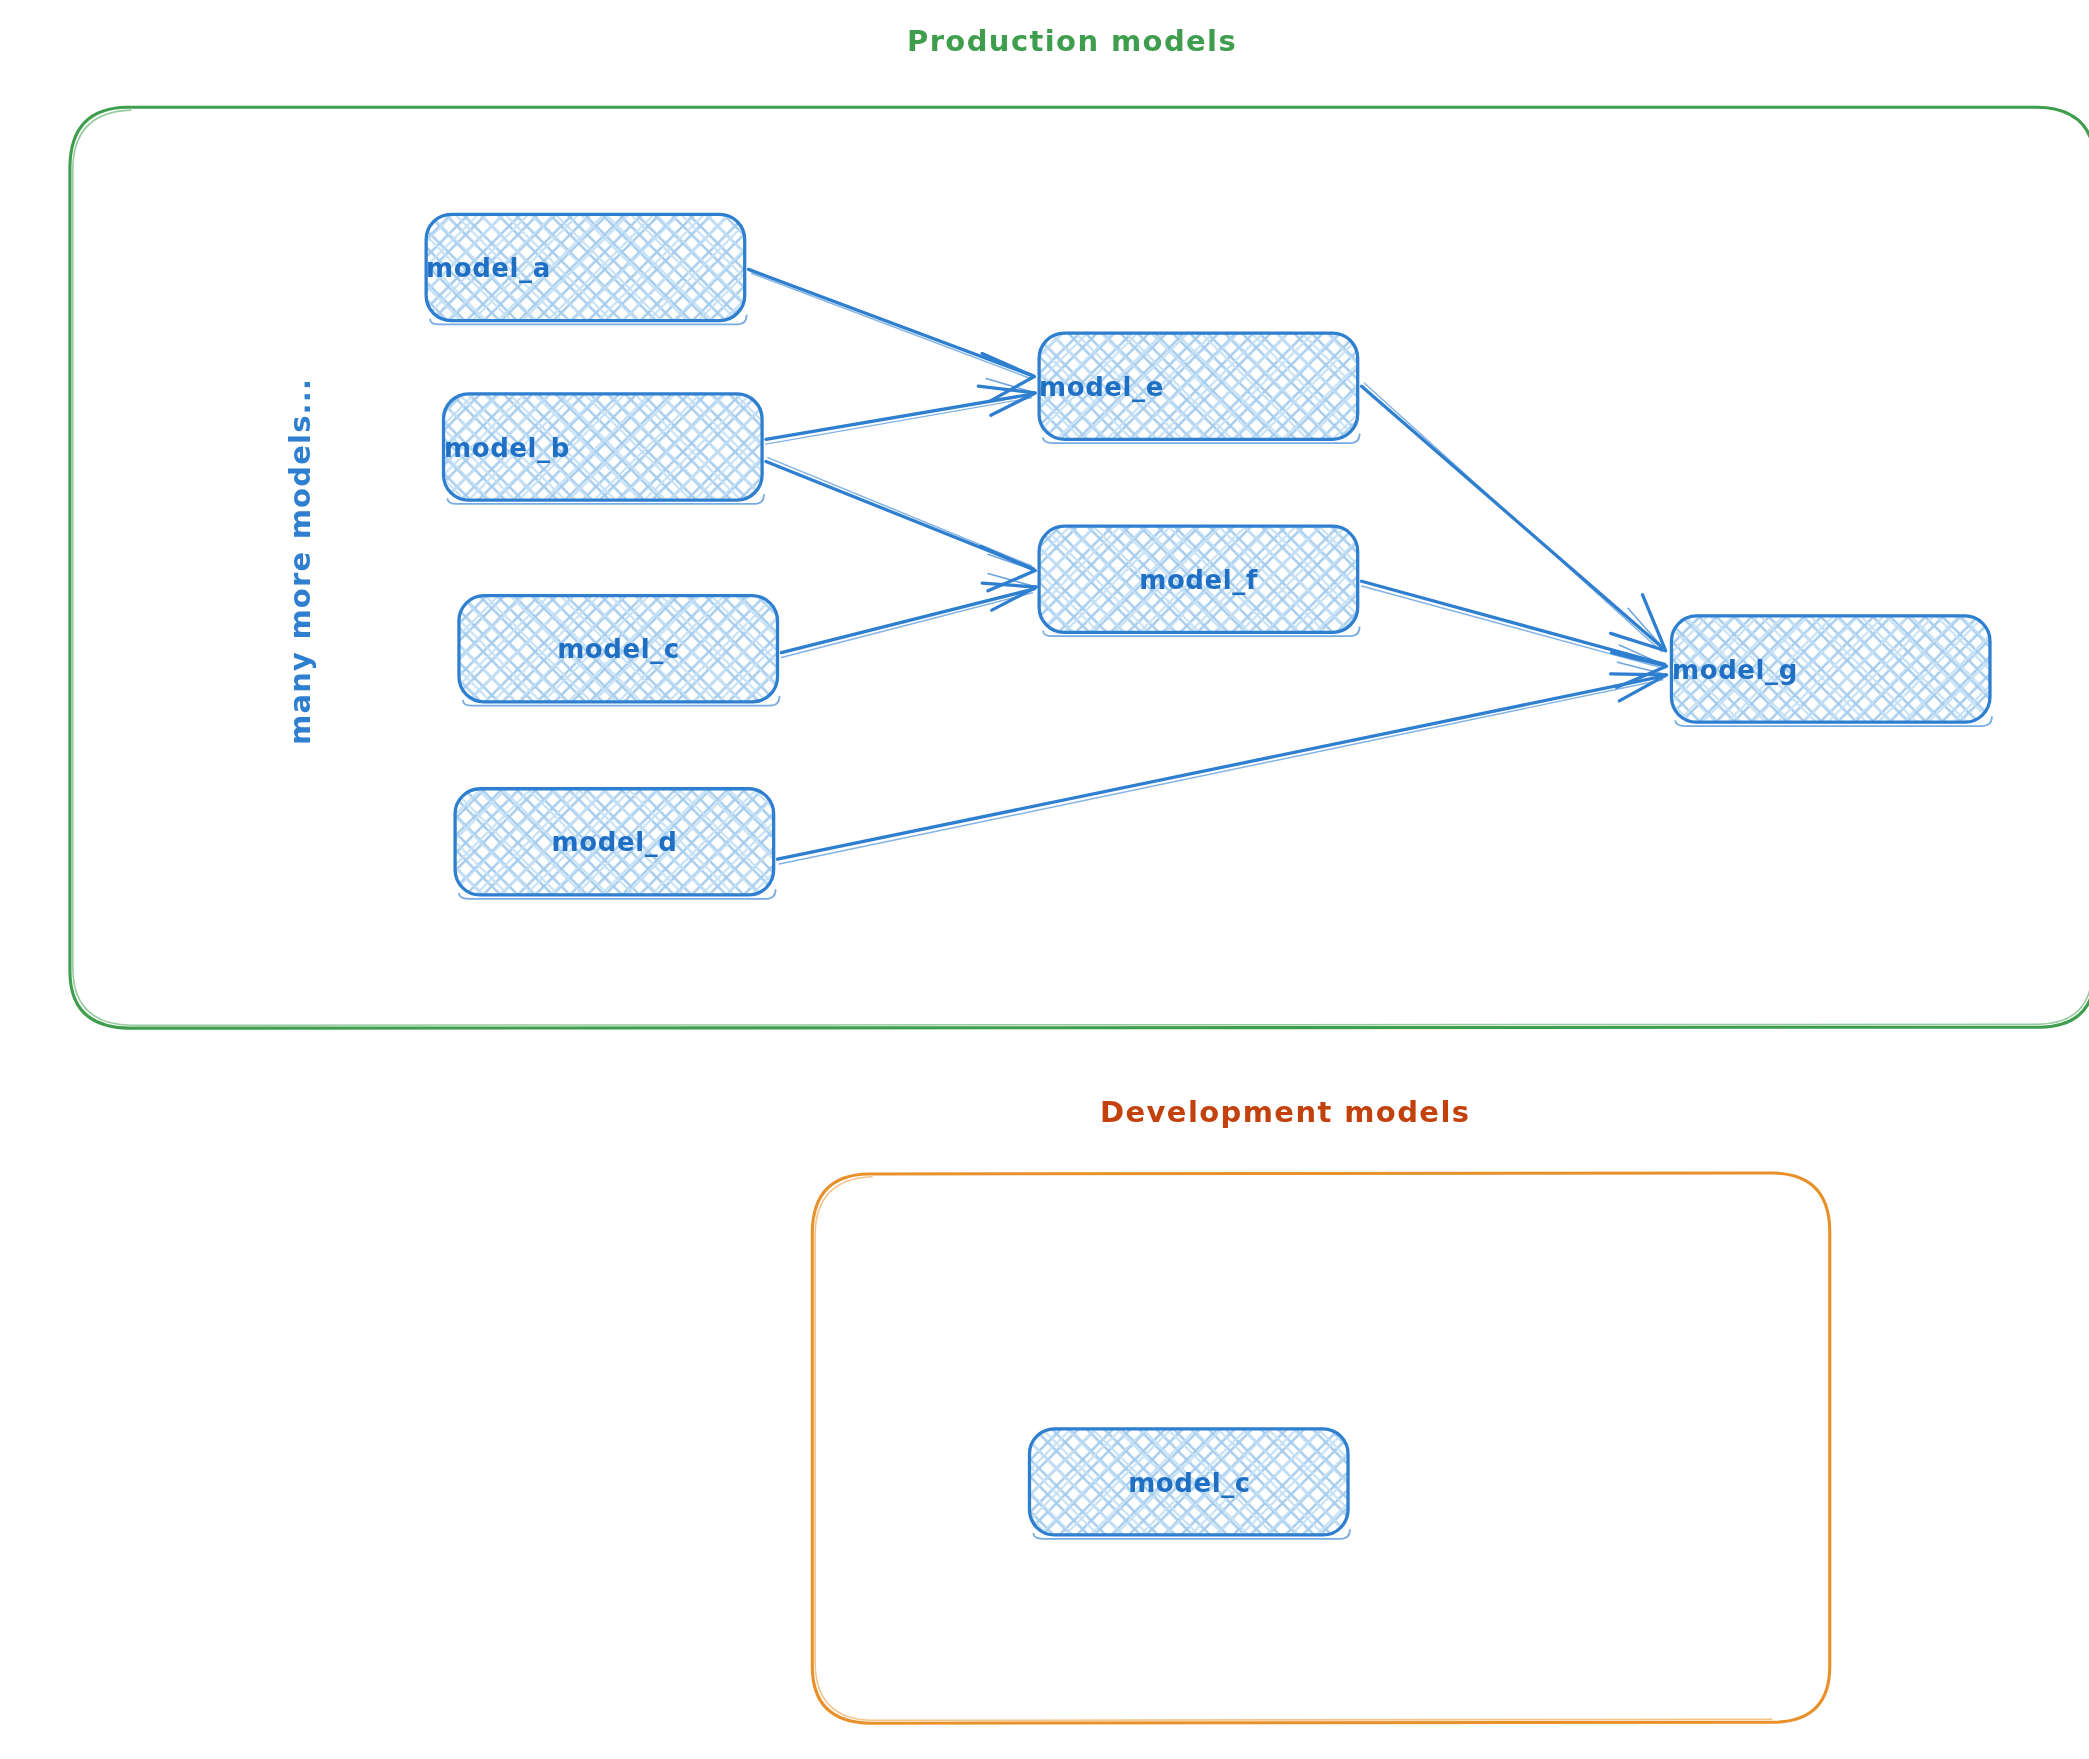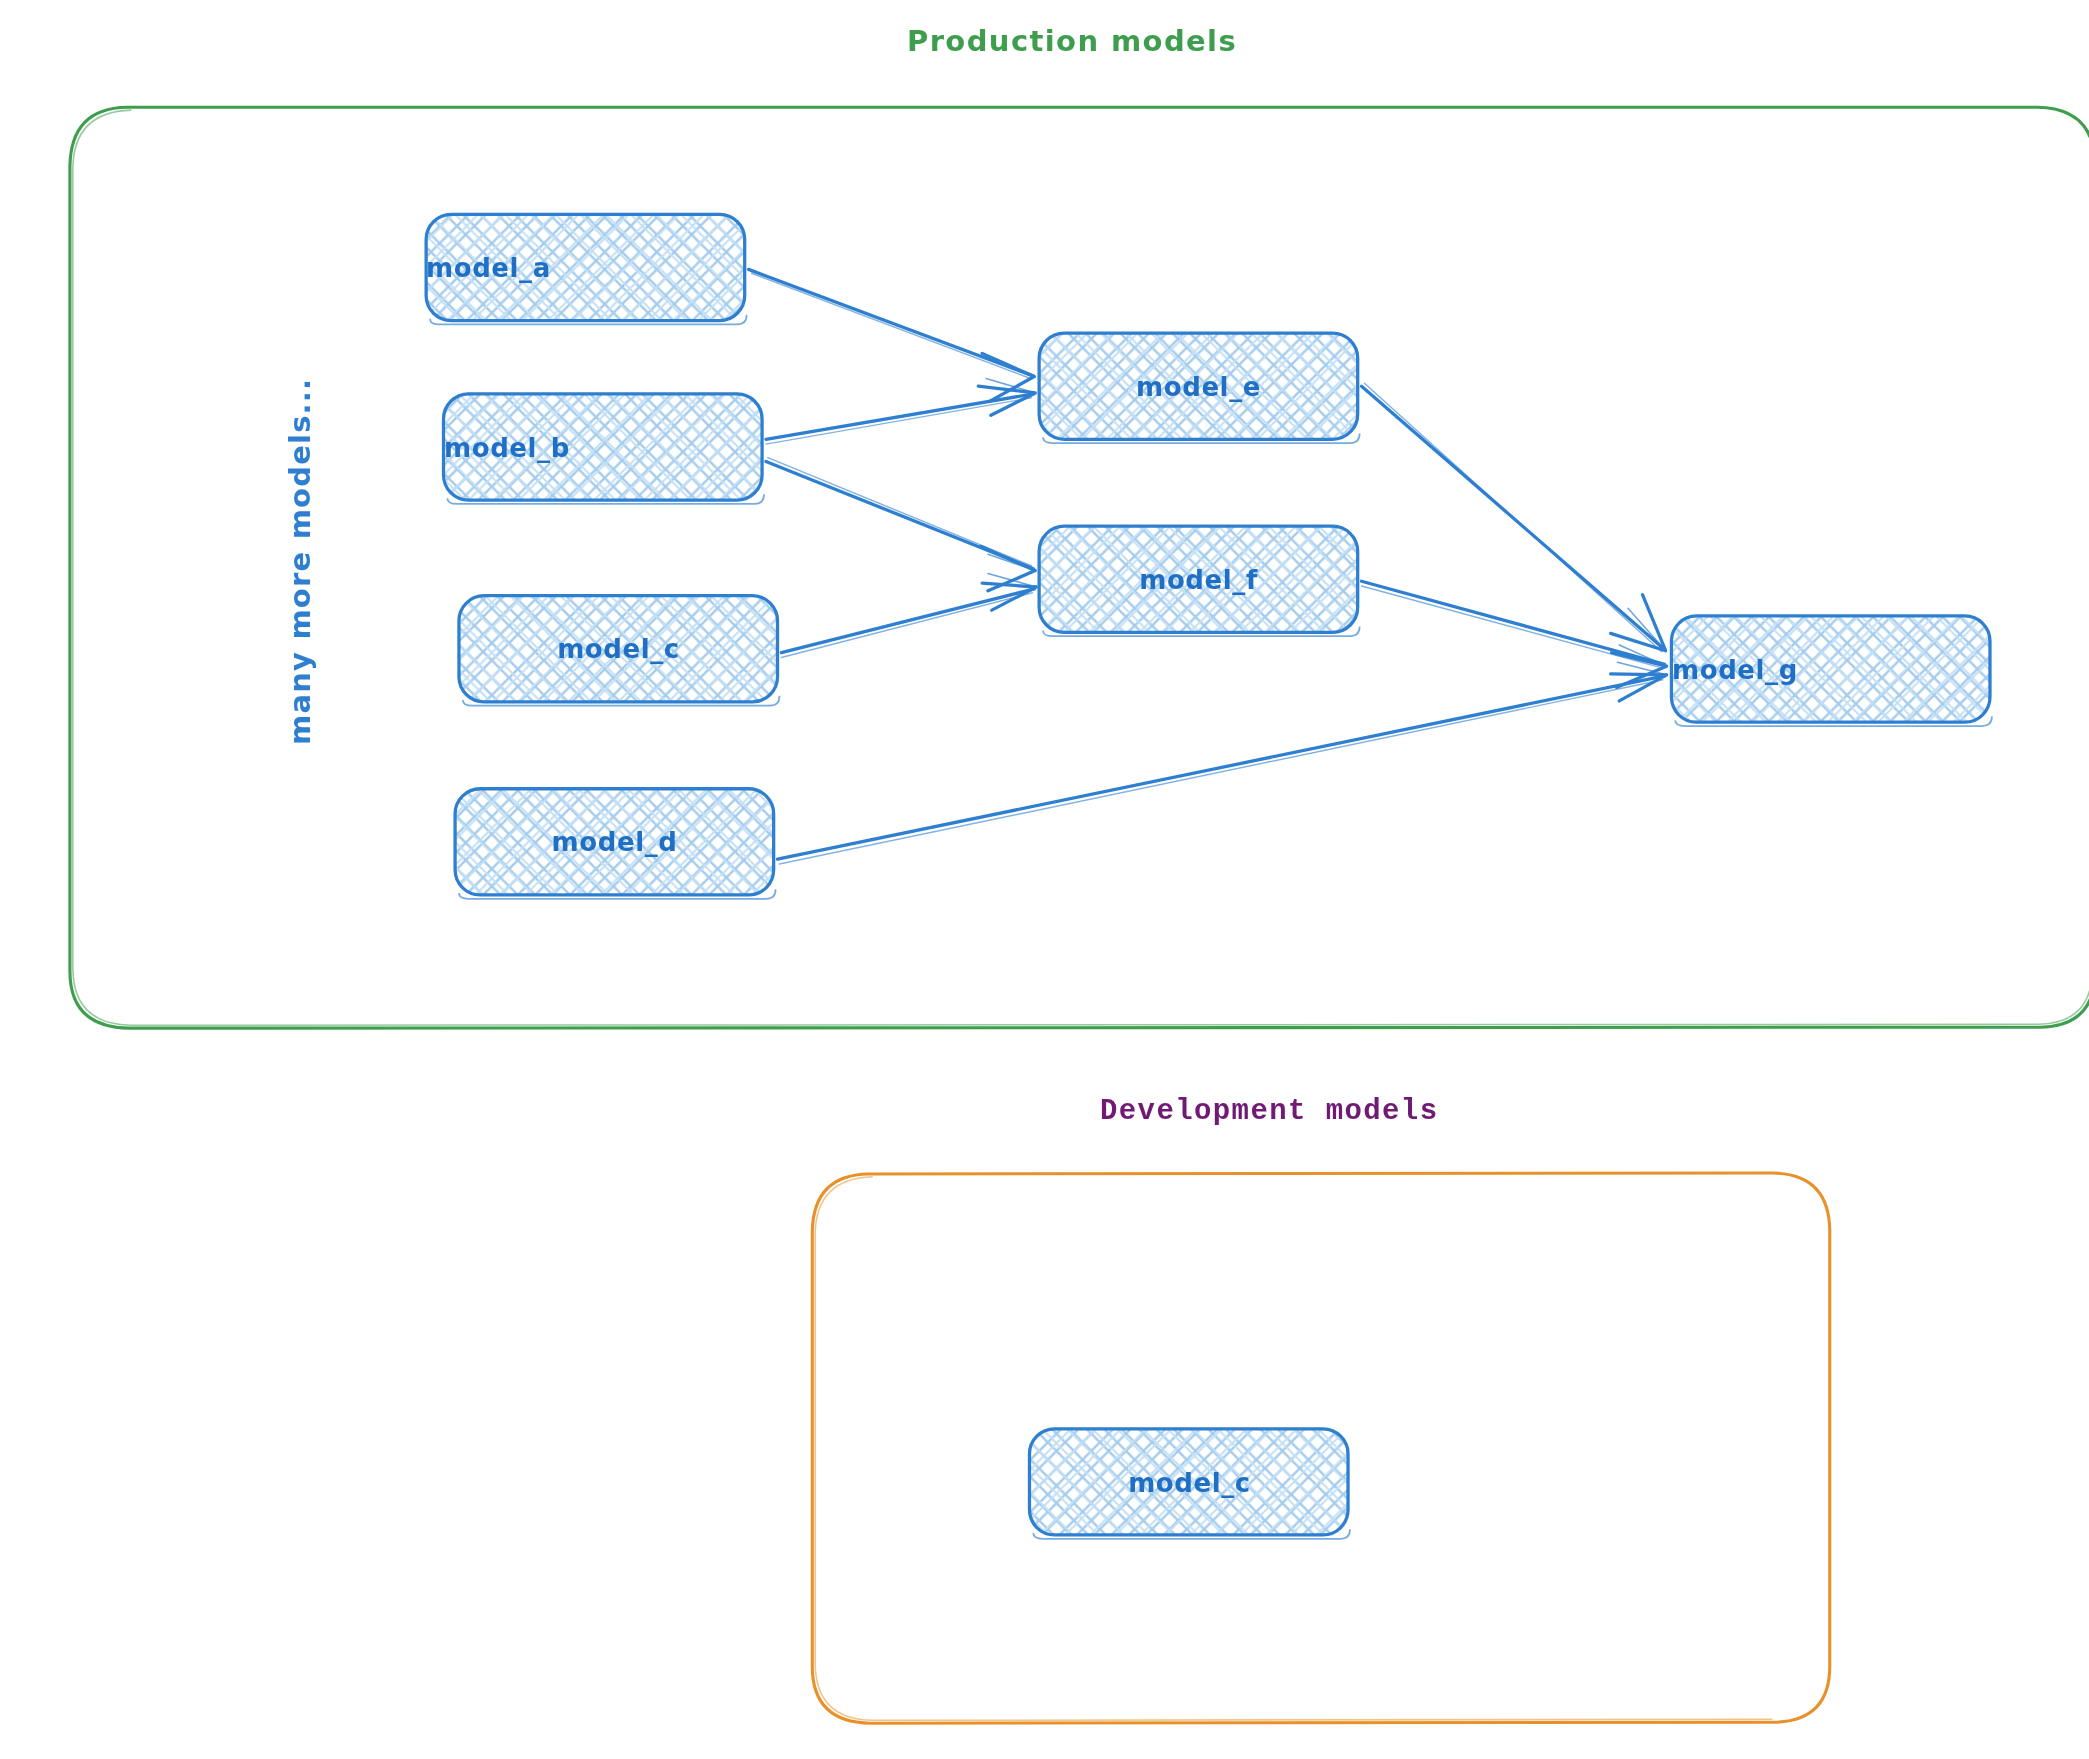--- a/index.html
+++ b/index.html
@@ -34,21 +34,21 @@
     white-space: nowrap;
     pointer-events: none;
   }
   .group-title {
     font-family: "DejaVu Sans", sans-serif;
     font-size: 29px;
     font-weight: 600;
     letter-spacing: 1.4px;
   }
   .group-title.prod { color: #3e9e4e; }
-  .group-title.dev  { color: #701a75; font-family: Liberation Mono, monospace; }
+  .group-title.dev  { color: #c2410c; }
 
   .node-label {
     font-family: "DejaVu Sans", sans-serif;
     font-size: 26px;
     font-weight: 600;
     color: #1f6fc4;
     letter-spacing: 0.6px;
   }
   .side-note {
     font-family: "DejaVu Sans", sans-serif;
@@ -203,19 +203,19 @@
 
   <div class="lbl group-title prod" style="left:867px; top:24px;">Production models</div>
   <div class="lbl group-title dev" style="left:1060px; top:1095px;">Development models</div>
 
   <div class="lbl side-note" style="left:243px; top:745px;">many more models...</div>
 
   <div class="lbl node-label" style="left:386px; top:253px; width:319px; ">model_a</div>
   <div class="lbl node-label" style="left:404px; top:433px; width:319px; text-align:left;">model_b</div>
   <div class="lbl node-label" style="left:419px; top:634px; width:319px; text-align:center;">model_c</div>
   <div class="lbl node-label" style="left:415px; top:827px; width:319px; text-align:center;">model_d</div>
-  <div class="lbl node-label" style="left:999px; top:372px; width:319px; text-align:center;">model_e</div>
+  <div class="lbl node-label" style="left:999px; top:372px; width:319px; text-align:left;">model_e</div>
   <div class="lbl node-label" style="left:999px; top:565px; width:319px; text-align:center;">model_f</div>
   <div class="lbl node-label" style="left:1632px; top:655px; width:319px; text-align:left;">model_g</div>
   <div class="lbl node-label" style="left:990px; top:1468px; width:319px; text-align:center;">model_c</div>
 
 </div>
 
 
 </body></html>

